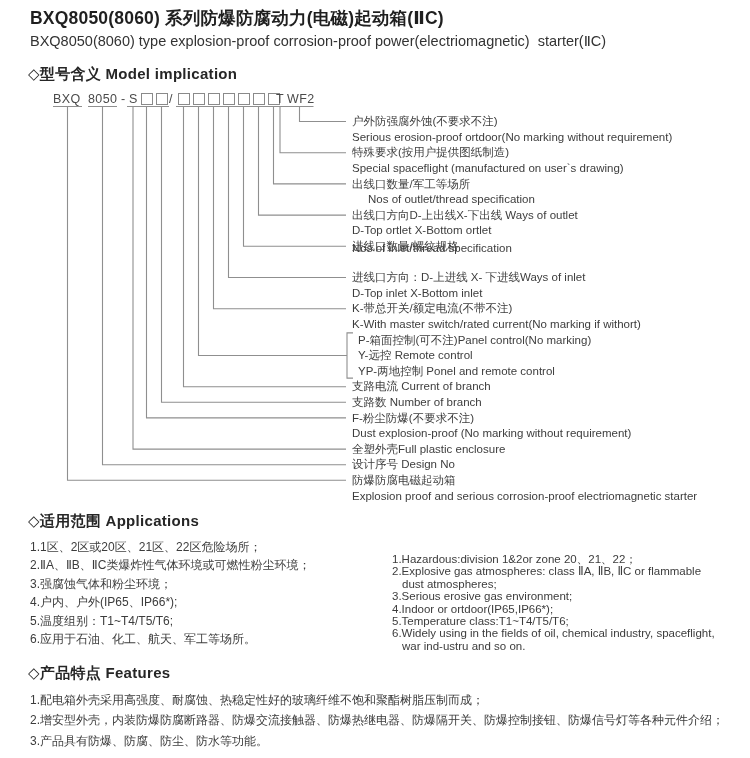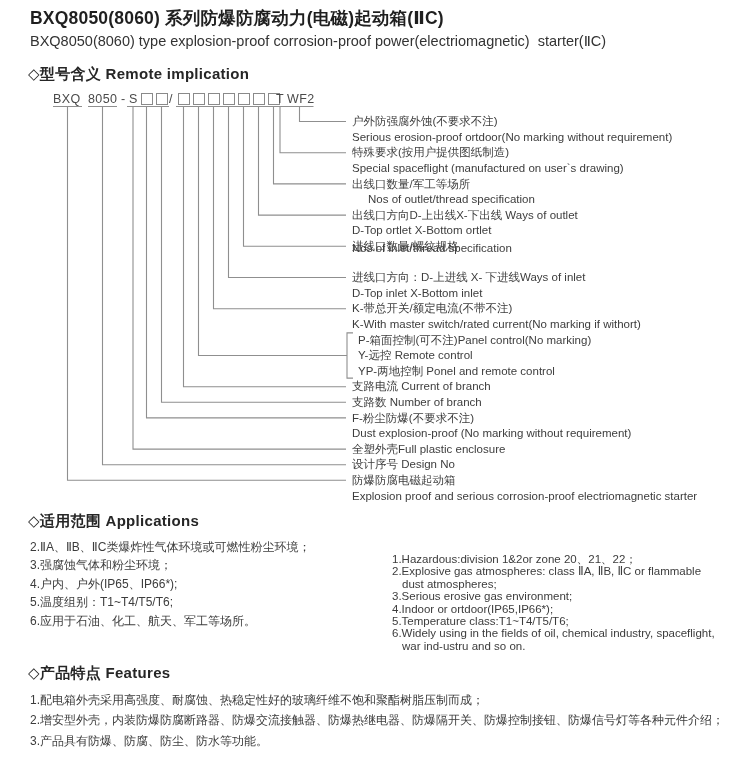--- a/index.html
+++ b/index.html
@@ -30,21 +30,21 @@
   .features{left:30px;top:690px;width:716px;}
   .features .item{font-size:12px;line-height:20.3px;white-space:nowrap;}
 </style>
 </head>
 <body>
 
 <div id="page">
   <div class="abs" id="title">BXQ8050(8060) 系列防爆防腐动力(电磁)起动箱(ⅡC)</div>
   <div class="abs" id="subtitle">BXQ8050(8060) type explosion-proof corrosion-proof power(electriomagnetic)  starter(ⅡC)</div>
 
-  <div class="abs section-heading" id="heading-model">◇型号含义 Remote implication</div>
+  <div class="abs section-heading" id="heading-model">◇型号含义 Model implication</div>
 
   <div class="abs" id="diagram">
       <span class="model-token" style="left: 53px;">BXQ</span>
       <span class="model-token" style="left: 88px;">8050</span>
       <span class="model-token" style="left: 121px;">-</span>
       <span class="model-token" style="left: 129px;">S</span>
       <div class="model-box" style="left: 141px;"></div>
       <div class="model-box" style="left: 156px;"></div>
       <span class="model-token" style="left: 169px;">/</span>
       <div class="model-box" style="left: 178px;"></div>
@@ -81,20 +81,21 @@
       <div class="model-label" style="left: 352px; top: 457.4px;">设计序号 Design No</div>
       <div class="model-label" style="left: 352px; top: 473px;">防爆防腐电磁起动箱</div>
       <div class="model-label" style="left: 352px; top: 488.6px;">Explosion proof and serious corrosion-proof electriomagnetic starter</div>
       <svg id="leader-svg" viewBox="0 0 750 510">
         <path d="M53 106.5 H82 M67.5 106.5 V480.3 H346 M88 106.5 H117 M102.5 106.5 V464.7 H346 M127 106.5 H139 M133 106.5 V449.09999999999997 H346 M139 106.5 H154 M146.5 106.5 V417.9 H346 M154 106.5 H169 M161.5 106.5 V402.3 H346 M176 106.5 H191 M183.5 106.5 V386.7 H346 M191 106.5 H206 M198.5 106.5 V355.5 H347 M206 106.5 H221 M213.5 106.5 V308.7 H346 M221 106.5 H236 M228.5 106.5 V277.5 H346 M236 106.5 H251 M243.5 106.5 V246.3 H346 M251 106.5 H266 M258.5 106.5 V215.1 H346 M266 106.5 H281 M273.5 106.5 V183.9 H346 M273.5 106.5 H286.5 M280 106.5 V152.7 H346 M285.5 106.5 H313.5 M299.5 106.5 V121.5 H346 M353 332.9 H347 V378.1 H353" fill="none" stroke="#8f8f8f" stroke-width="1.1"></path>
       </svg>
     </div>
 
   <div class="abs section-heading" id="heading-applications">◇适用范围 Applications</div>
   <div class="abs apps-zh" id="apps-zh">
+      <div class="item">1.1区、2区或20区、21区、22区危险场所；</div>
       <div class="item">2.ⅡA、ⅡB、ⅡC类爆炸性气体环境或可燃性粉尘环境；</div>
       <div class="item">3.强腐蚀气体和粉尘环境；</div>
       <div class="item">4.户内、户外(IP65、IP66*);</div>
       <div class="item">5.温度组别：T1~T4/T5/T6;</div>
       <div class="item">6.应用于石油、化工、航天、军工等场所。</div>
     </div>
   <div class="abs apps-en" id="apps-en">
       <div class="item">1.Hazardous:division 1&amp;2or zone 20、21、22；</div>
       <div class="item">2.Explosive gas atmospheres: class ⅡA, ⅡB, ⅡC or flammable
 dust atmospheres;</div>

